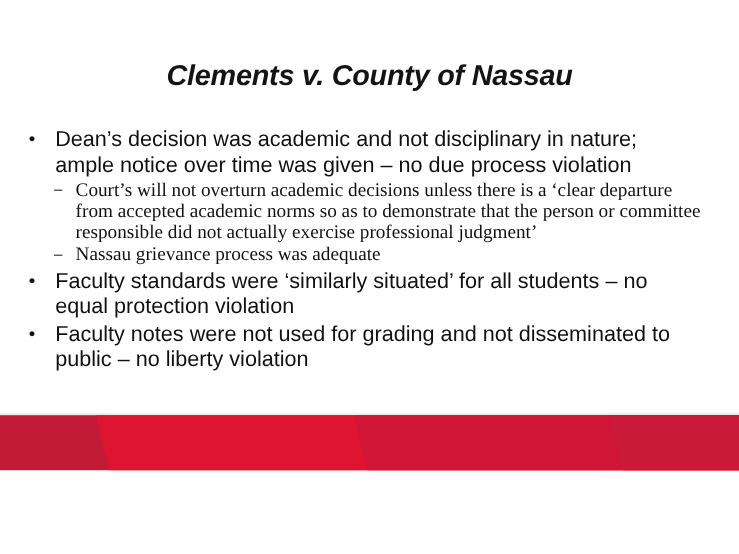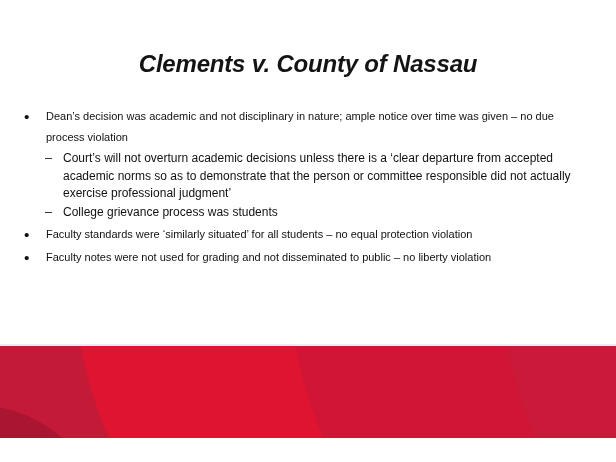--- a/index.html
+++ b/index.html
@@ -3,21 +3,21 @@
 <meta charset="utf-8">
 <style>
   html, body {
     margin: 0;
     padding: 0;
     background: #ffffff;
   }
   .slide {
     position: relative;
     width: 616px;
-    height: 438px;
+    height: 392px;
     background: #ffffff;
     overflow: hidden;
     font-family: "Liberation Sans", sans-serif;
     color: #111111;
   }
 
   
   .slide-title {
     position: absolute;
     top: 50px;
@@ -48,42 +48,43 @@
     align-items: flex-start;
     margin: 0 0 2px 0;
   }
   .bullet .marker {
     flex: 0 0 22px;
     font-size: 15.5px;
     line-height: 21px;
   }
   .bullet .btext {
     width: 535px;
-    font-size: 11px;
+    font-size: 18px;
     line-height: 21px;
   }
   .sub-list {
     list-style: none;
     margin: 1px 0 3px 21px;
     padding: 0;
   }
   .sub-bullet {
     display: flex;
     align-items: flex-start;
     margin: 0 0 1px 0;
   }
   .sub-bullet .marker {
     flex: 0 0 18px;
     font-size: 12.5px;
     line-height: 17.5px;
   }
   .sub-bullet .stext {
     width: 522px;
-    font-size: 12px;
+    font-size: 16px;
     line-height: 17.5px;
+    font-family: Liberation Serif, serif;
   }
 
   
   .band-separator {
     position: absolute;
     left: 0;
     top: 344px;
     width: 616px;
     height: 2px;
     background: #ededf0;
@@ -132,21 +133,21 @@
           <span class="btext">Dean’s decision was academic and not disciplinary in nature; ample notice over time was given – no due process violation</span>
         </div>
 
         <div class="sub-list">
           <div class="sub-bullet">
             <span class="marker">–</span>
             <span class="stext">Court’s will not overturn academic decisions unless there is a ‘clear departure from accepted academic norms so as to demonstrate that the person or committee responsible did not actually exercise professional judgment’</span>
           </div>
           <div class="sub-bullet">
             <span class="marker">–</span>
-            <span class="stext">College grievance process was students</span>
+            <span class="stext">Nassau grievance process was adequate</span>
           </div>
         </div>
 
         <div class="bullet">
           <span class="marker">•</span>
           <span class="btext">Faculty standards were ‘similarly situated’ for all students – no equal protection violation</span>
         </div>
 
         <div class="bullet">
           <span class="marker">•</span>

